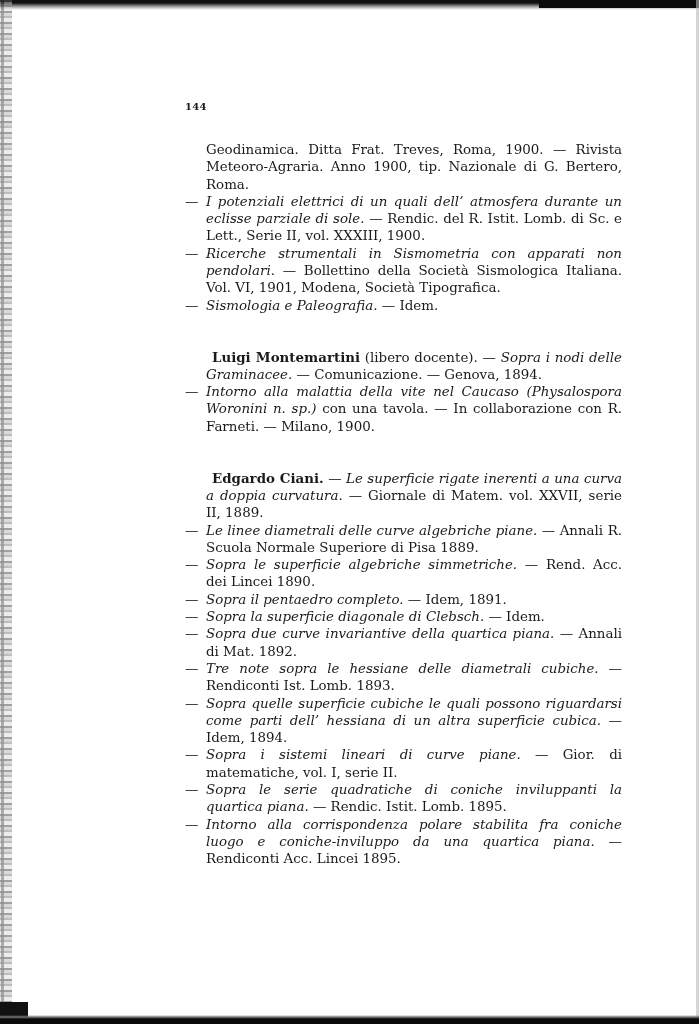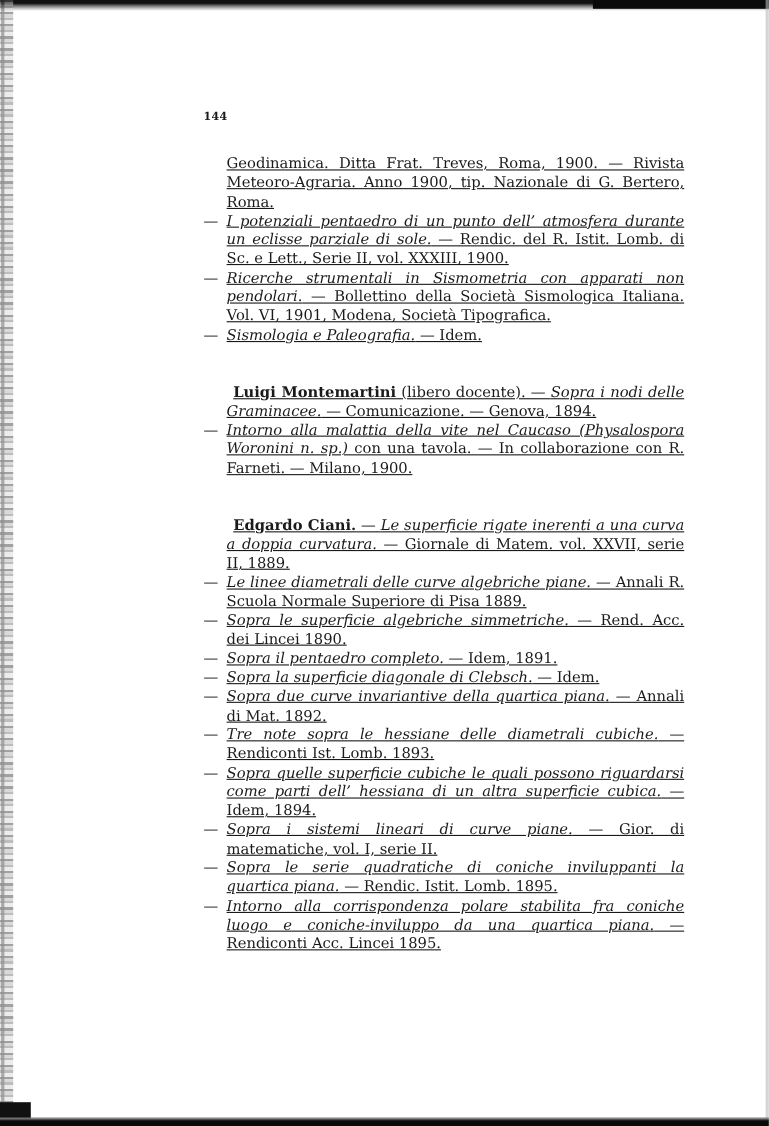--- a/index.html
+++ b/index.html
@@ -38,21 +38,20 @@
       position: absolute; left: 185px; top: 101px;
       font-size: 10px; font-weight: bold; letter-spacing: 0.3px;
     }
     .text-block {
       position: absolute; left: 185px; top: 141px; width: 437px;
       font-size: 13.4px; line-height: 17.3px;
     }
     .entry {
       position: relative; padding-left: 21px; text-align: justify;
       text-align-last: left;
-      text-decoration: underline;
     }
     .entry .dash {
       position: absolute; left: 0; top: 0;
     }
     .entry.first-author { padding-left: 21px; text-indent: -21px; }
     .author { font-weight: bold; margin-left: 27px; }
     .title { font-style: italic; }
     .gap { height: 34.6px; }
   </style>
 </head>
@@ -66,21 +65,21 @@
 
 <div class="page-number">144</div>
 
 <div class="text-block">
 
   <div class="entry">
     <span>Geodinamica. Ditta Frat. Treves, Roma, 1900. — Rivista Meteoro-Agraria. Anno 1900, tip. Nazionale di G. Bertero, Roma.</span>
   </div>
   <div class="entry">
     <span class="dash">—</span>
-    <span class="title">I potenziali pentaedro di un punto dell’ atmosfera durante un eclisse parziale di sole.</span><span> — Rendic. del R. Istit. Lomb. di Sc. e Lett., Serie II, vol. XXXIII, 1900.</span>
+    <span class="title">I potenziali elettrici di un quali dell’ atmosfera durante un eclisse parziale di sole.</span><span> — Rendic. del R. Istit. Lomb. di Sc. e Lett., Serie II, vol. XXXIII, 1900.</span>
   </div>
   <div class="entry">
     <span class="dash">—</span>
     <span class="title">Ricerche strumentali in Sismometria con apparati non pendolari.</span><span> — Bollettino della Società Sismologica Italiana. Vol. VI, 1901, Modena, Società Tipografica.</span>
   </div>
   <div class="entry">
     <span class="dash">—</span>
     <span class="title">Sismologia e Paleografia.</span><span> — Idem.</span>
   </div>
 

